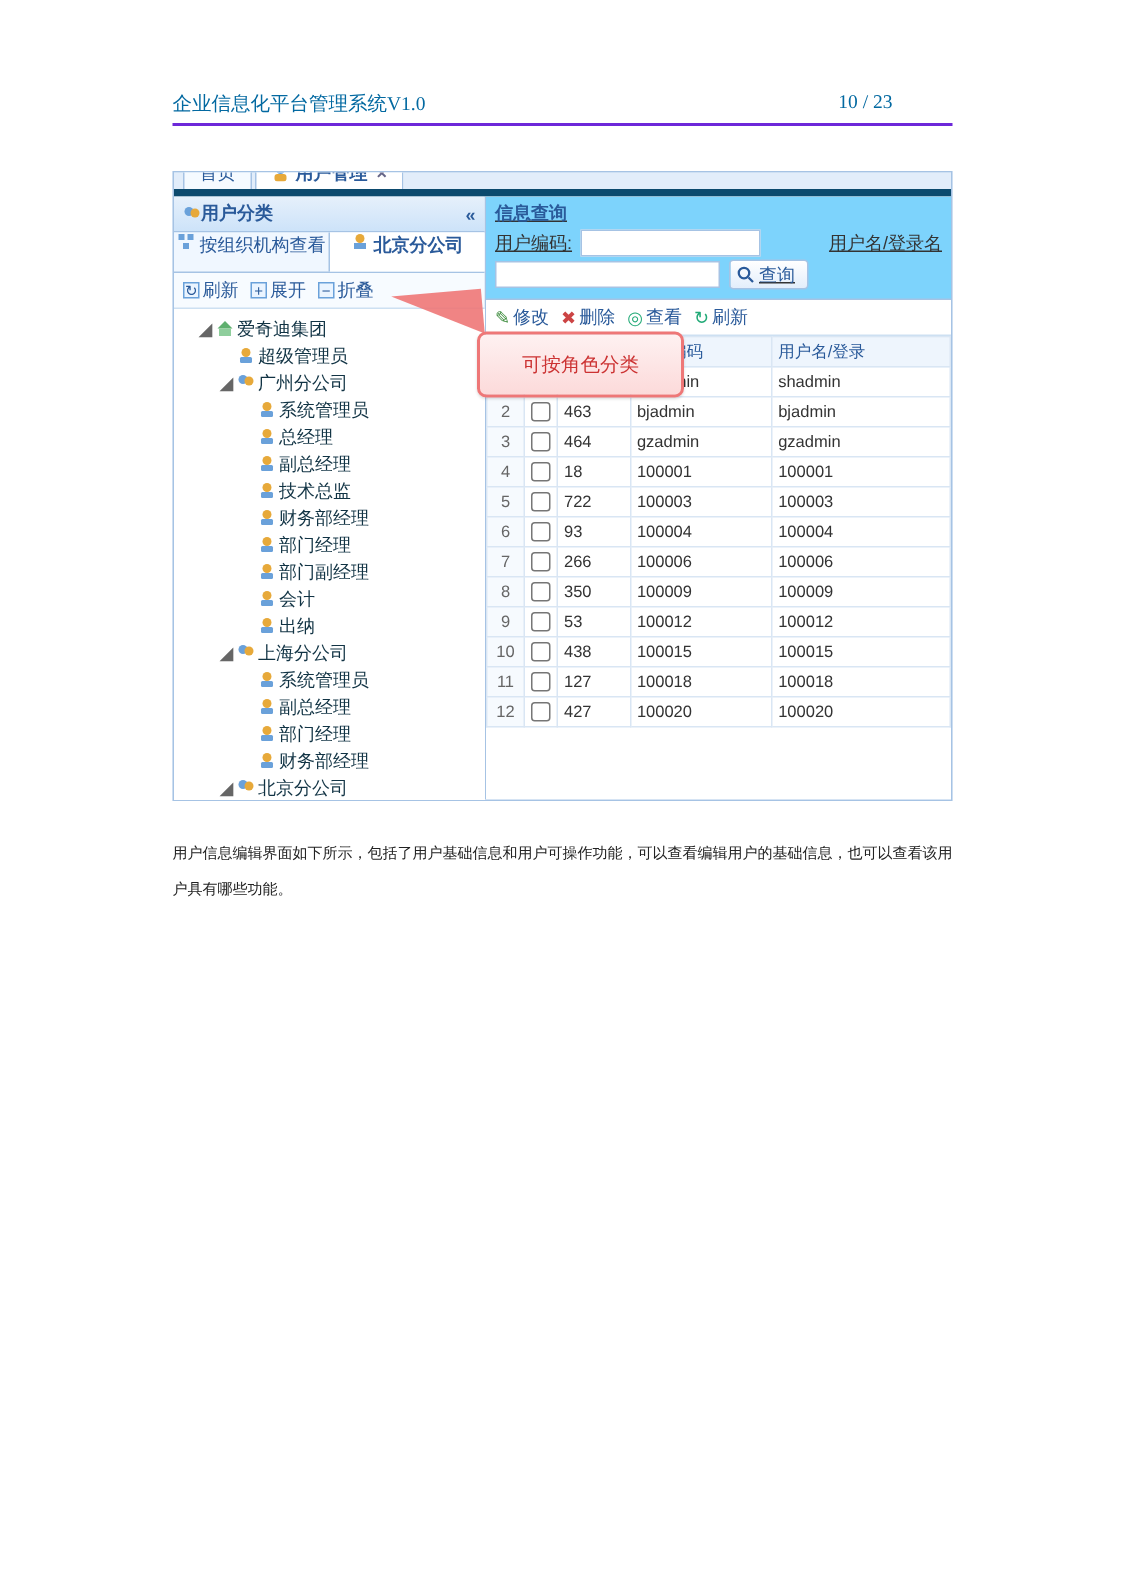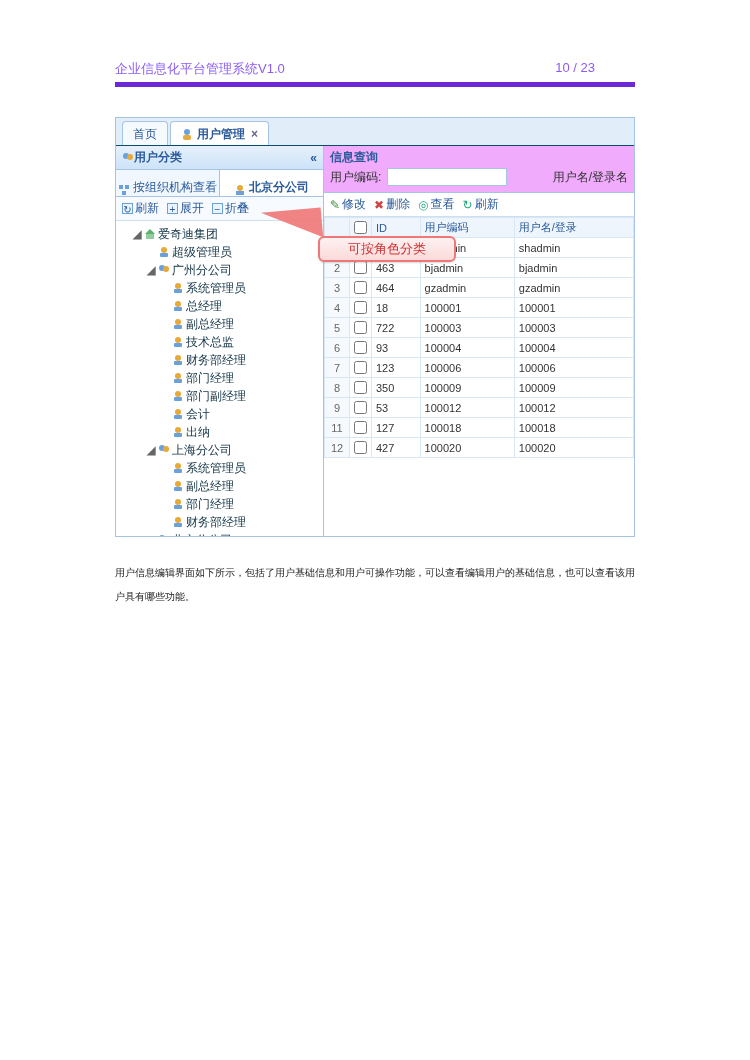--- a/index.html
+++ b/index.html
@@ -7,44 +7,45 @@
   font-family: "Microsoft YaHei", Arial, sans-serif;
   font-size: 12px;
   background: #fff;
   width: 750px;
   margin: 0 auto;
   color: #333;
 }
 .page { padding: 60px 115px 40px 115px; }
 .doc-header {
   font-size: 13px;
-  color: #8b5cf6;
+  color: #0369a1;
   display: flex;
   justify-content: space-between;
   padding-bottom: 4px;
-  border-bottom: 5px solid #6d28d9;
+  border-bottom: 2px solid #6d28d9;
   margin-bottom: 30px;
+  font-family: Liberation Serif, serif;
 }
 .doc-header .page-num { margin-right: 40px; }
 
 .app-wrap {
   border: 1px solid #a6c3e4;
   background: #e9f3fe;
   overflow: hidden;
   height: 420px;
   display: flex;
   flex-direction: column;
 }
 .tabs-row {
   display: flex;
   align-items: flex-end;
-  height: 28px;
+  height: 16px;
   padding-left: 6px;
   background: #e2edfa;
-  border-bottom: 1px solid #0c4a6e;
+  border-bottom: 5px solid #0c4a6e;
 }
 .tab {
   height: 24px;
   line-height: 24px;
   padding: 0 10px;
   border: 1px solid #a6c3e4;
   border-bottom: none;
   background: #f5faff;
   border-radius: 4px 4px 0 0;
   margin-right: 2px;
@@ -80,21 +81,21 @@
 
 .sub-tabs {
   display: flex;
   border-bottom: 1px solid #a6c3e4;
   background: #f0f7ff;
 }
 .sub-tab {
   flex: 1;
   height: 26px;
   display: flex;
-  align-items: flex-end;
+  align-items: flex-start;
   justify-content: center;
   gap: 3px;
   border-right: 1px solid #a6c3e4;
   color: #2a5a9a;
   cursor: pointer;
 }
 .sub-tab:last-child { border-right: none; }
 .sub-tab.active { background: #fff; font-weight: bold; }
 
 .tree-toolbar {
@@ -114,21 +115,22 @@
 .tree ul { list-style: none; padding-left: 14px; }
 .tree li { line-height: 18px; white-space: nowrap; }
 .node { display: flex; align-items: center; gap: 2px; color: #134; cursor: pointer; }
 .toggle { width: 10px; text-align: center; color: #666; }
 .ico-house { color: #3b9b5c; }
 
 .right-panel { flex: 1; display: flex; flex-direction: column; background: #fff; position: relative; }
 .info-query {
   border-bottom: 1px solid #a6c3e4;
   padding: 2px 6px 6px 6px;
-  background: #f0abfc;
+  background: #7dd3fc;
+  text-decoration: underline;
 }
 .info-query .sec-title { color: #2a5a9a; height: 18px; line-height: 18px; font-weight: bold; }
 .info-query .row { display: flex; align-items: center; gap: 6px; margin-top: 2px; }
 .info-query .row .lbl { color: #333; }
 .info-query input[type=text] {
   height: 18px; border: 1px solid #a6c3e4; width: 120px; background: #fff;
 }
 .btn-search {
   height: 20px;
   padding: 0 8px 0 4px;
@@ -174,21 +176,21 @@
 table.grid th { background: #eef5fd; color: #2a5a9a; font-weight: normal; }
 table.grid td.rownum { text-align: center; color: #666; width: 25px; background: #f6fafe; }
 table.grid td.cb, table.grid th.cb { width: 22px; text-align: center; }
 table.grid td.cb input, table.grid th.cb input { vertical-align: middle; }
 
 .callout {
   position: absolute;
   left: -6px;
   top: 90px;
   width: 138px;
-  height: 26px;
+  height: 44px;
   border: 2px solid #e77;
   background: linear-gradient(#fef1f1,#fcdada);
   border-radius: 6px;
   color: #c33;
   display: flex;
   align-items: center;
   justify-content: center;
   font-size: 13px;
   box-shadow: 0 1px 2px rgba(0,0,0,.15);
 }
@@ -523,20 +525,32 @@
         </div>
 
         <div class="info-query">
           <div class="sec-title">信息查询</div>
           <div class="row">
             <span class="lbl">用户编码:</span>
             <input type="text" style="">
             <span style="flex:1"></span>
             <span class="lbl">用户名/登录名</span>
           </div>
+          <div class="row">
+            <input type="text" style="width: 150px;">
+            <span class="btn-search">
+              <span>
+                <svg width="12" height="12">
+                    <circle cx="5" cy="5" r="3.5" fill="none" stroke="#2a5a9a" stroke-width="1.5"></circle>
+                    <line x1="8" y1="8" x2="11" y2="11" stroke="#2a5a9a" stroke-width="1.5"></line>
+                  </svg>
+              </span>
+              <span>查询</span>
+            </span>
+          </div>
         </div>
 
         <div class="grid-wrap">
           <div class="grid-toolbar">
             <span class="tbtn">
                 <span style="color:#3a8a3a">✎</span>
                 <span>修改</span>
               </span>
             <span class="tbtn">
                 <span style="color:#c44">✖</span>
@@ -601,37 +615,44 @@
                   <tr>
                     <td class="rownum">6</td>
                     <td class="cb"><input type="checkbox" style=""></td>
                     <td>93</td>
                     <td>100004</td>
                     <td>100004</td>
                   </tr>
                   <tr>
                     <td class="rownum">7</td>
                     <td class="cb"><input type="checkbox" style=""></td>
-                    <td>123</td>
+                    <td>266</td>
                     <td>100006</td>
                     <td>100006</td>
                   </tr>
                   <tr>
                     <td class="rownum">8</td>
                     <td class="cb"><input type="checkbox" style=""></td>
                     <td>350</td>
                     <td>100009</td>
                     <td>100009</td>
                   </tr>
                   <tr>
                     <td class="rownum">9</td>
                     <td class="cb"><input type="checkbox" style=""></td>
                     <td>53</td>
                     <td>100012</td>
                     <td>100012</td>
+                  </tr>
+                  <tr>
+                    <td class="rownum">10</td>
+                    <td class="cb"><input type="checkbox" style=""></td>
+                    <td>438</td>
+                    <td>100015</td>
+                    <td>100015</td>
                   </tr>
                   <tr>
                     <td class="rownum">11</td>
                     <td class="cb"><input type="checkbox" style=""></td>
                     <td>127</td>
                     <td>100018</td>
                     <td>100018</td>
                   </tr>
                   <tr>
                     <td class="rownum">12</td>

